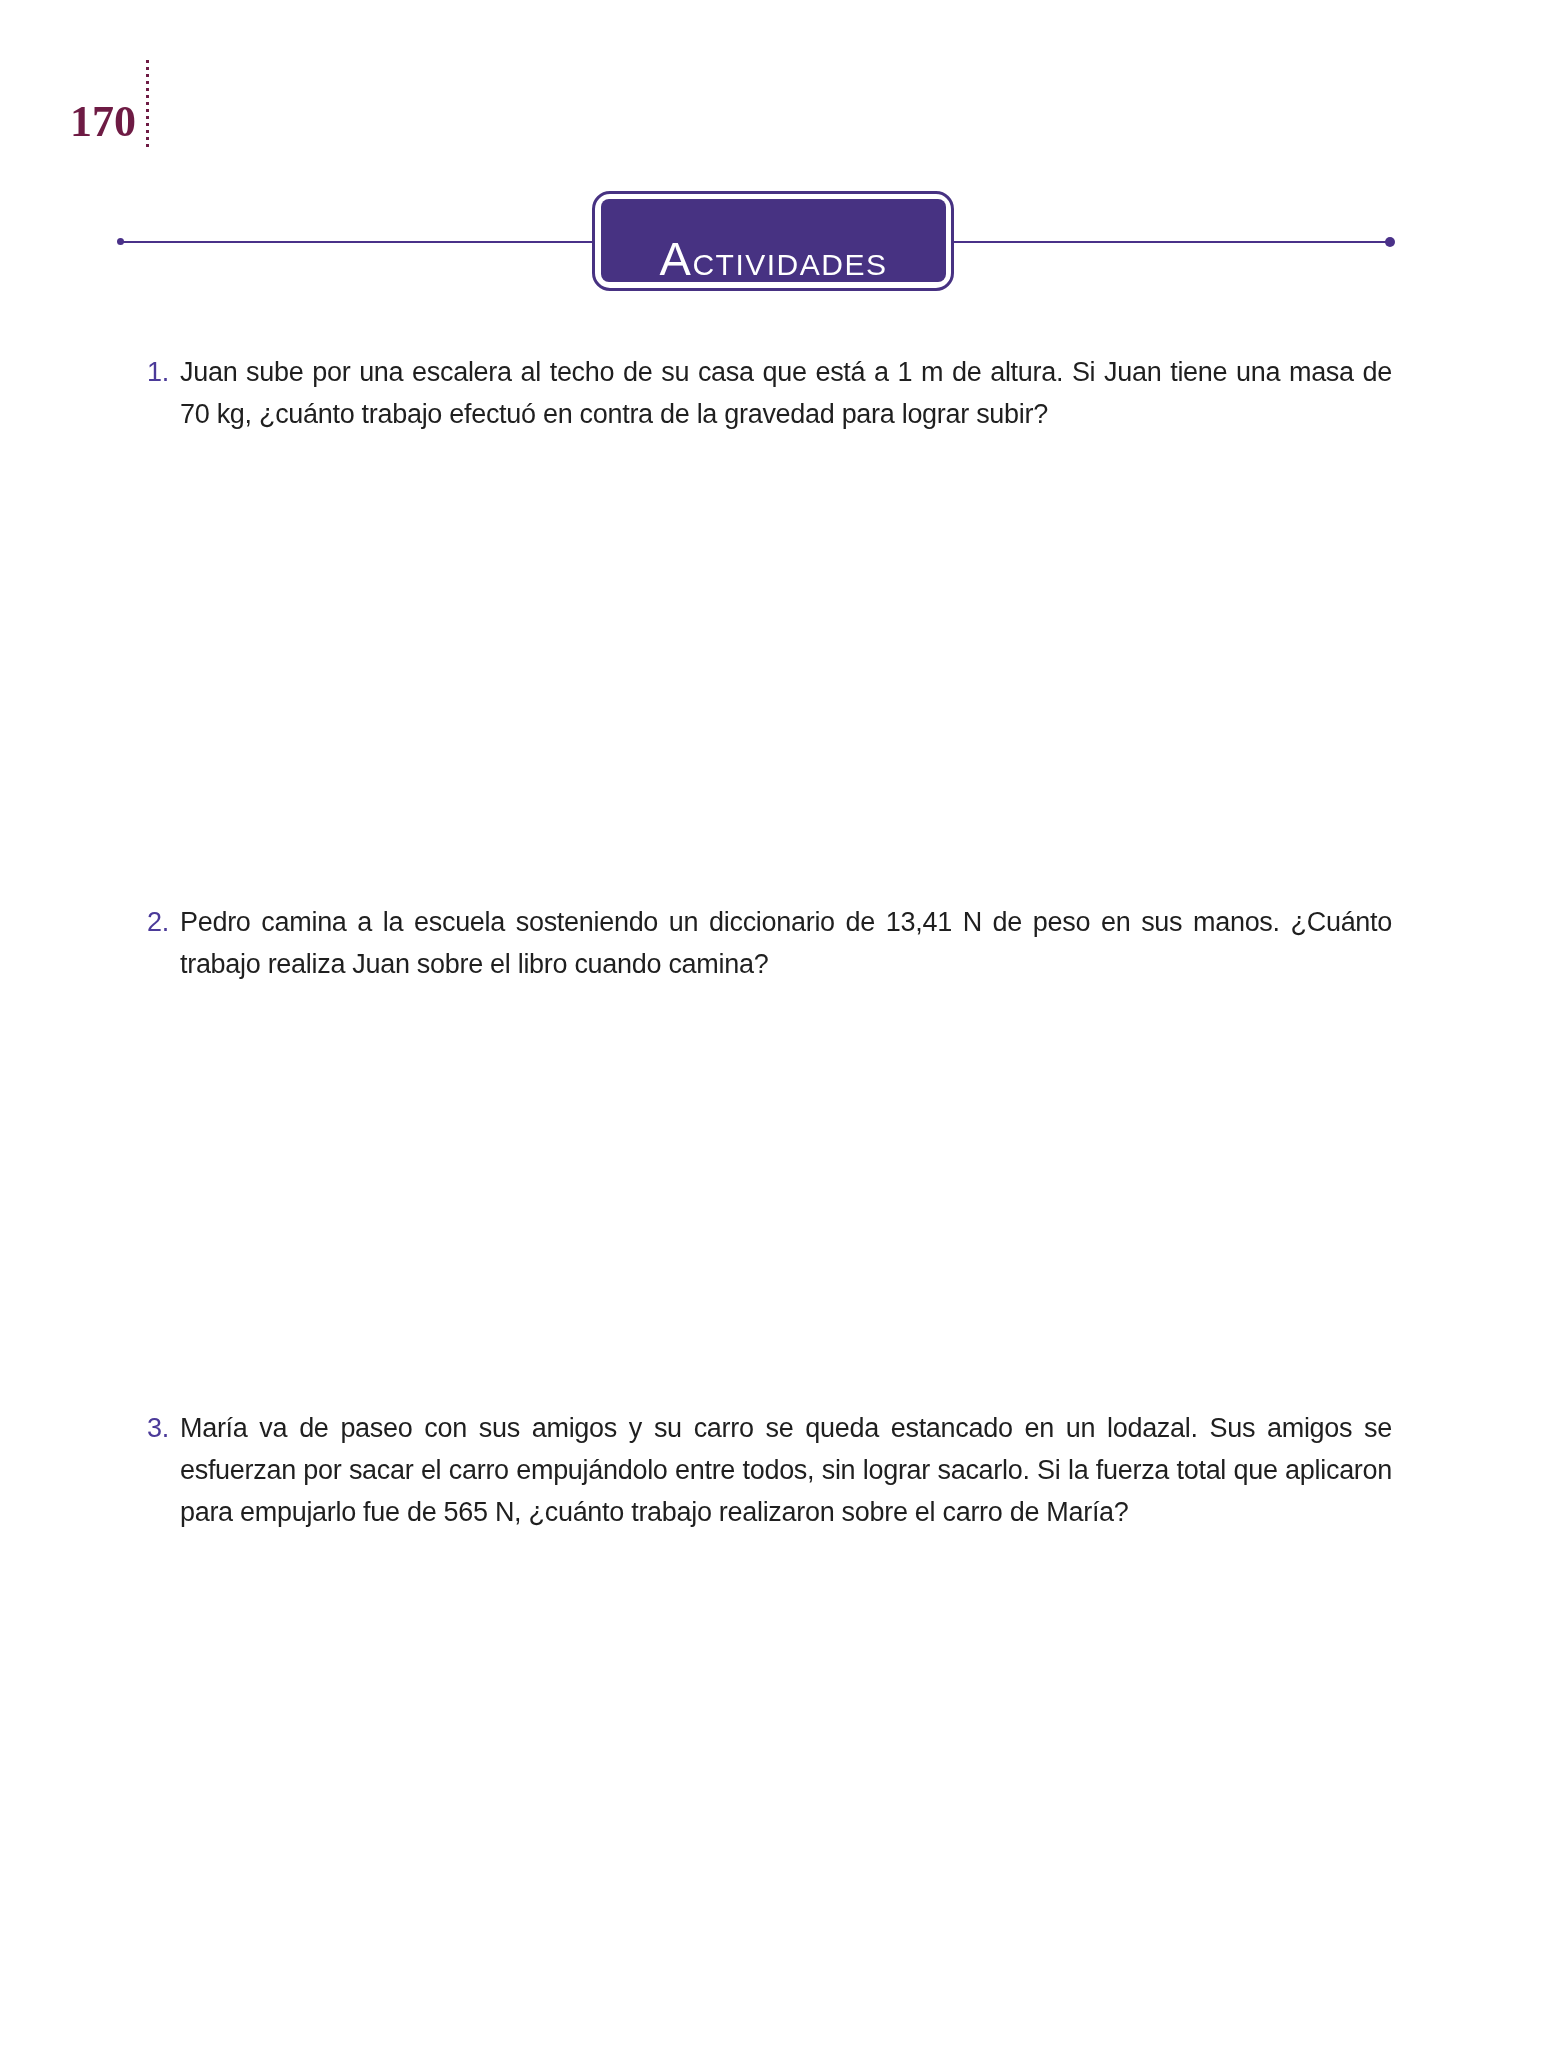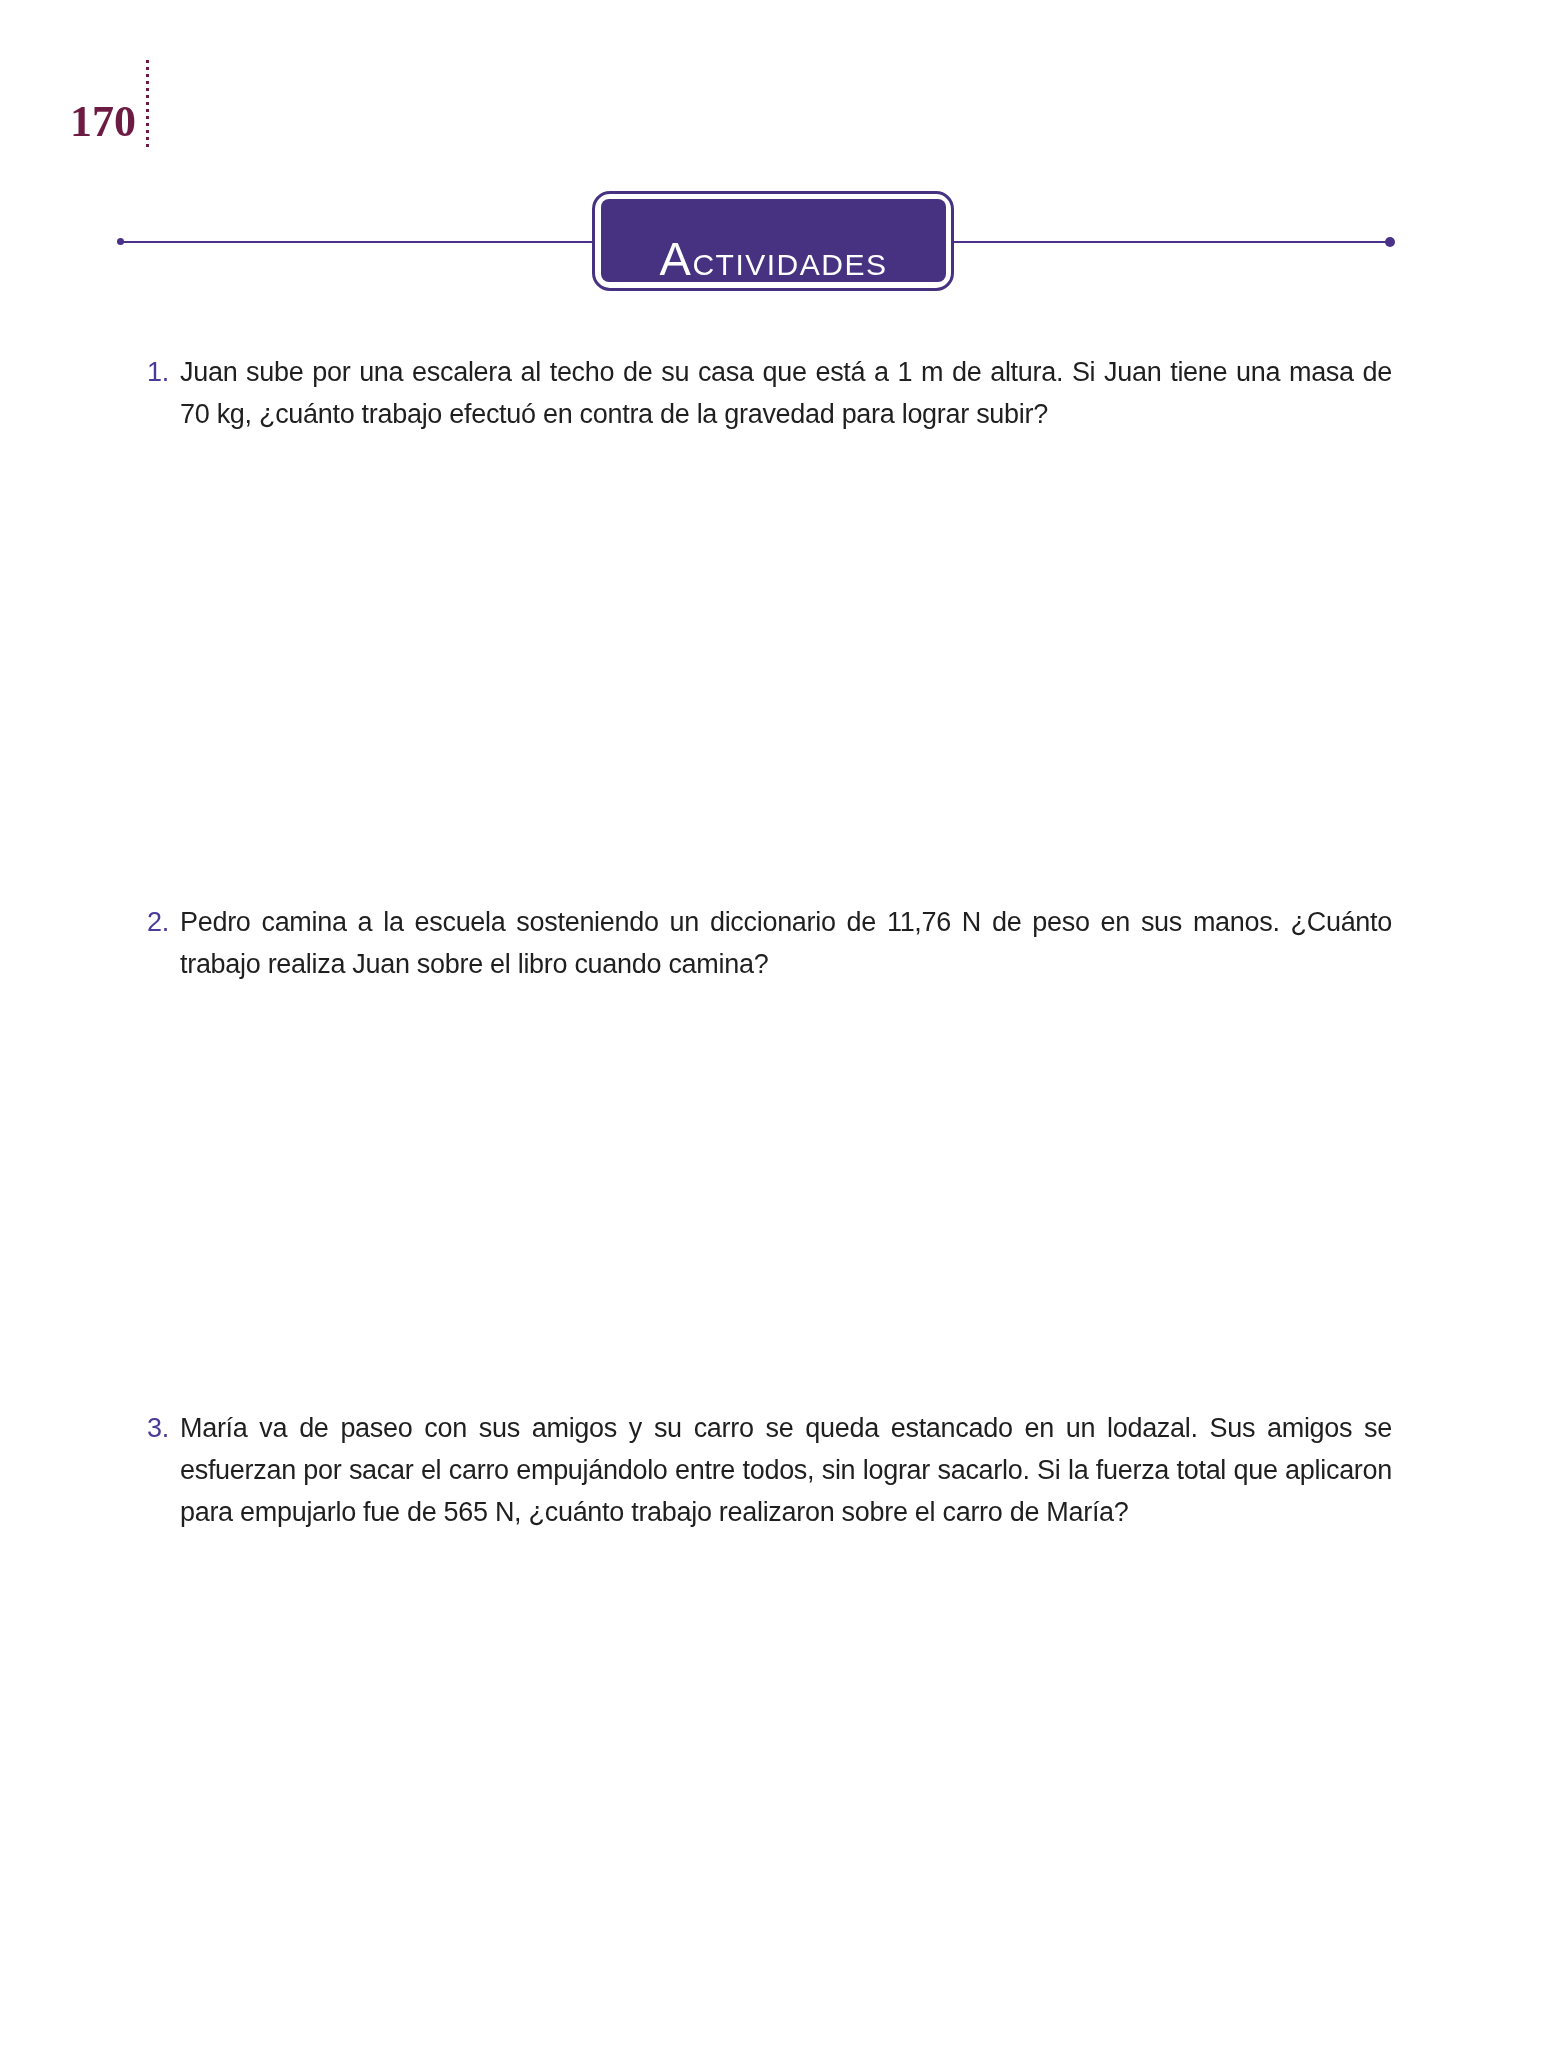--- a/index.html
+++ b/index.html
@@ -120,21 +120,21 @@
     </div>
   </div>
 
   <div class="question q1">
     <span class="q-number">1.</span>
     <p class="q-text">Juan sube por una escalera al techo de su casa que está a 1 m de altura. Si Juan tiene una masa de 70 kg, ¿cuánto trabajo efectuó en contra de la gravedad para lograr subir?</p>
   </div>
 
   <div class="question q2">
     <span class="q-number">2.</span>
-    <p class="q-text">Pedro camina a la escuela sosteniendo un diccionario de 11,76 N de peso en sus manos. ¿Cuánto trabajo realiza Juan sobre el libro cuando camina?</p>
+    <p class="q-text">Pedro camina a la escuela sosteniendo un diccionario de 13,41 N de peso en sus manos. ¿Cuánto trabajo realiza Juan sobre el libro cuando camina?</p>
   </div>
 
   <div class="question q3">
     <span class="q-number">3.</span>
     <p class="q-text">María va de paseo con sus amigos y su carro se queda estancado en un lodazal. Sus amigos se esfuerzan por sacar el carro empujándolo entre todos, sin lograr sacarlo. Si la fuerza total que aplicaron para empujarlo fue de 565 N, ¿cuánto trabajo realizaron sobre el carro de María?</p>
   </div>
 
 
 </div>
 

